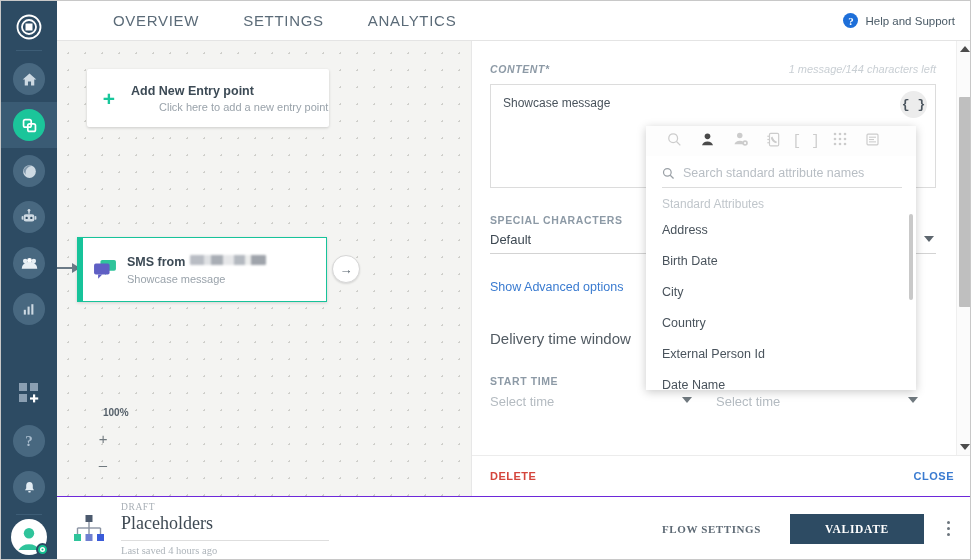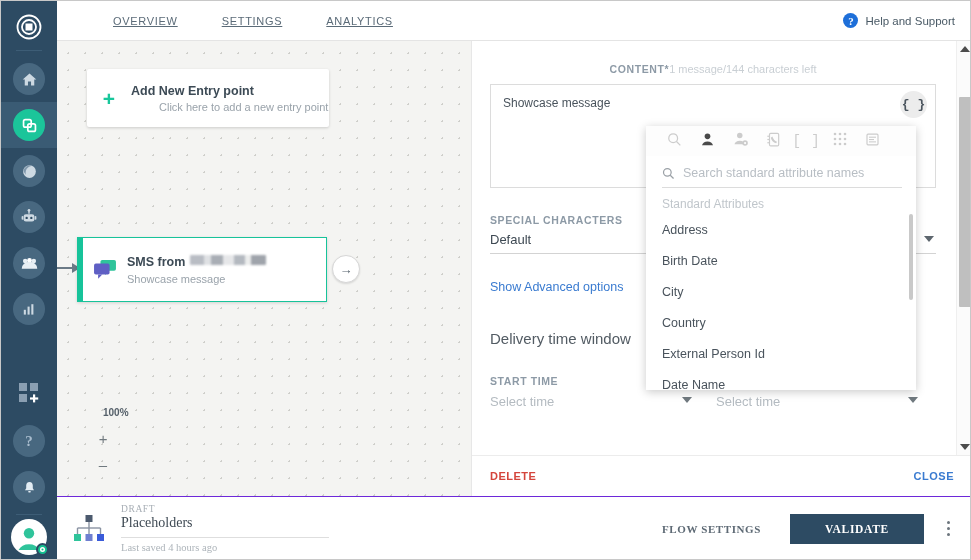--- a/index.html
+++ b/index.html
@@ -66,24 +66,23 @@
   .topbar {
     position: absolute; left: 56px; top: 0;
     width: 915px; height: 40px;
     background: #ffffff;
     border-bottom: 1px solid #e4e4e4;
     display: flex; align-items: center;
     z-index: 30;
   }
   .topnav { display: flex; align-items: center; height: 100%; margin-left: 34px; }
   .topnav-item {
-    font-size: 11px; letter-spacing: .7px; color: #5b6b78;
+    font-size: 15px; letter-spacing: .7px; color: #5b6b78;
     padding: 0 22px; height: 100%; display: flex; align-items: center;
     cursor: pointer;
-    text-decoration: underline;
   }
   .help {
     margin-left: auto; margin-right: 17px;
     display: flex; align-items: center; gap: 7px;
     font-size: 11.5px; color: #4a5a66; cursor: pointer;
   }
   .help-icon {
     width: 15px; height: 15px; border-radius: 50%;
     background: #1e6fd9; color: #fff; font-size: 11px; font-weight: bold;
     display: flex; align-items: center; justify-content: center;
@@ -183,21 +182,21 @@
   .panel-body {
     position: absolute; left: 0; top: 0;
     width: 484px; height: 414px;
     padding: 22px 20px 0 18px;
     overflow: hidden;
   }
   .fld-label {
     font-size: 10.5px; letter-spacing: .6px; color: #8d9aa6; font-weight: bold;
   }
   .req { color: #8d9aa6; }
-  .row-between { display: flex; align-items: baseline; justify-content: center; }
+  .row-between { display: flex; align-items: baseline; justify-content: space-between; font-style: italic; }
   .char-count { font-size: 11px; color: #c9cfd4; }
   .msgbox {
     margin-top: 9px; position: relative;
     height: 104px; border: 1px solid #dcdcdc; background: #fff;
     padding: 11px 12px; font-size: 12px; color: #49535c;
     cursor: text;
   }
   .curly {
     position: absolute; right: 8px; top: 6px;
     width: 27px; height: 27px; border-radius: 50%;
@@ -320,21 +319,21 @@
     background: #fff;
     border-top: 1px solid #6d28d9;
     display: flex; align-items: center;
     z-index: 50;
     font-family: Liberation Serif, serif;
   }
   .flow-ico { width: 64px; display: flex; justify-content: center; }
   .flow-meta { display: flex; flex-direction: column; }
   .flow-status { font-size: 9.5px; letter-spacing: .6px; color: #a7aeb5; }
   .flow-name {
-    font-size: 14px; color: #3f4a54; margin-top: 1px;
+    font-size: 18px; color: #3f4a54; margin-top: 1px;
     border-bottom: 1px solid #dedede; width: 208px; padding-bottom: 6px;
     cursor: text;
   }
   .flow-saved { font-size: 10.5px; color: #adb4ba; margin-top: 4px; }
   .bb-right { margin-left: auto; display: flex; align-items: center; gap: 0; }
   .flow-settings {
     font-size: 11px; letter-spacing: .6px; color: #5e6a75; font-weight: bold;
     margin-right: 29px; cursor: pointer;
   }
   .btn-validate {

